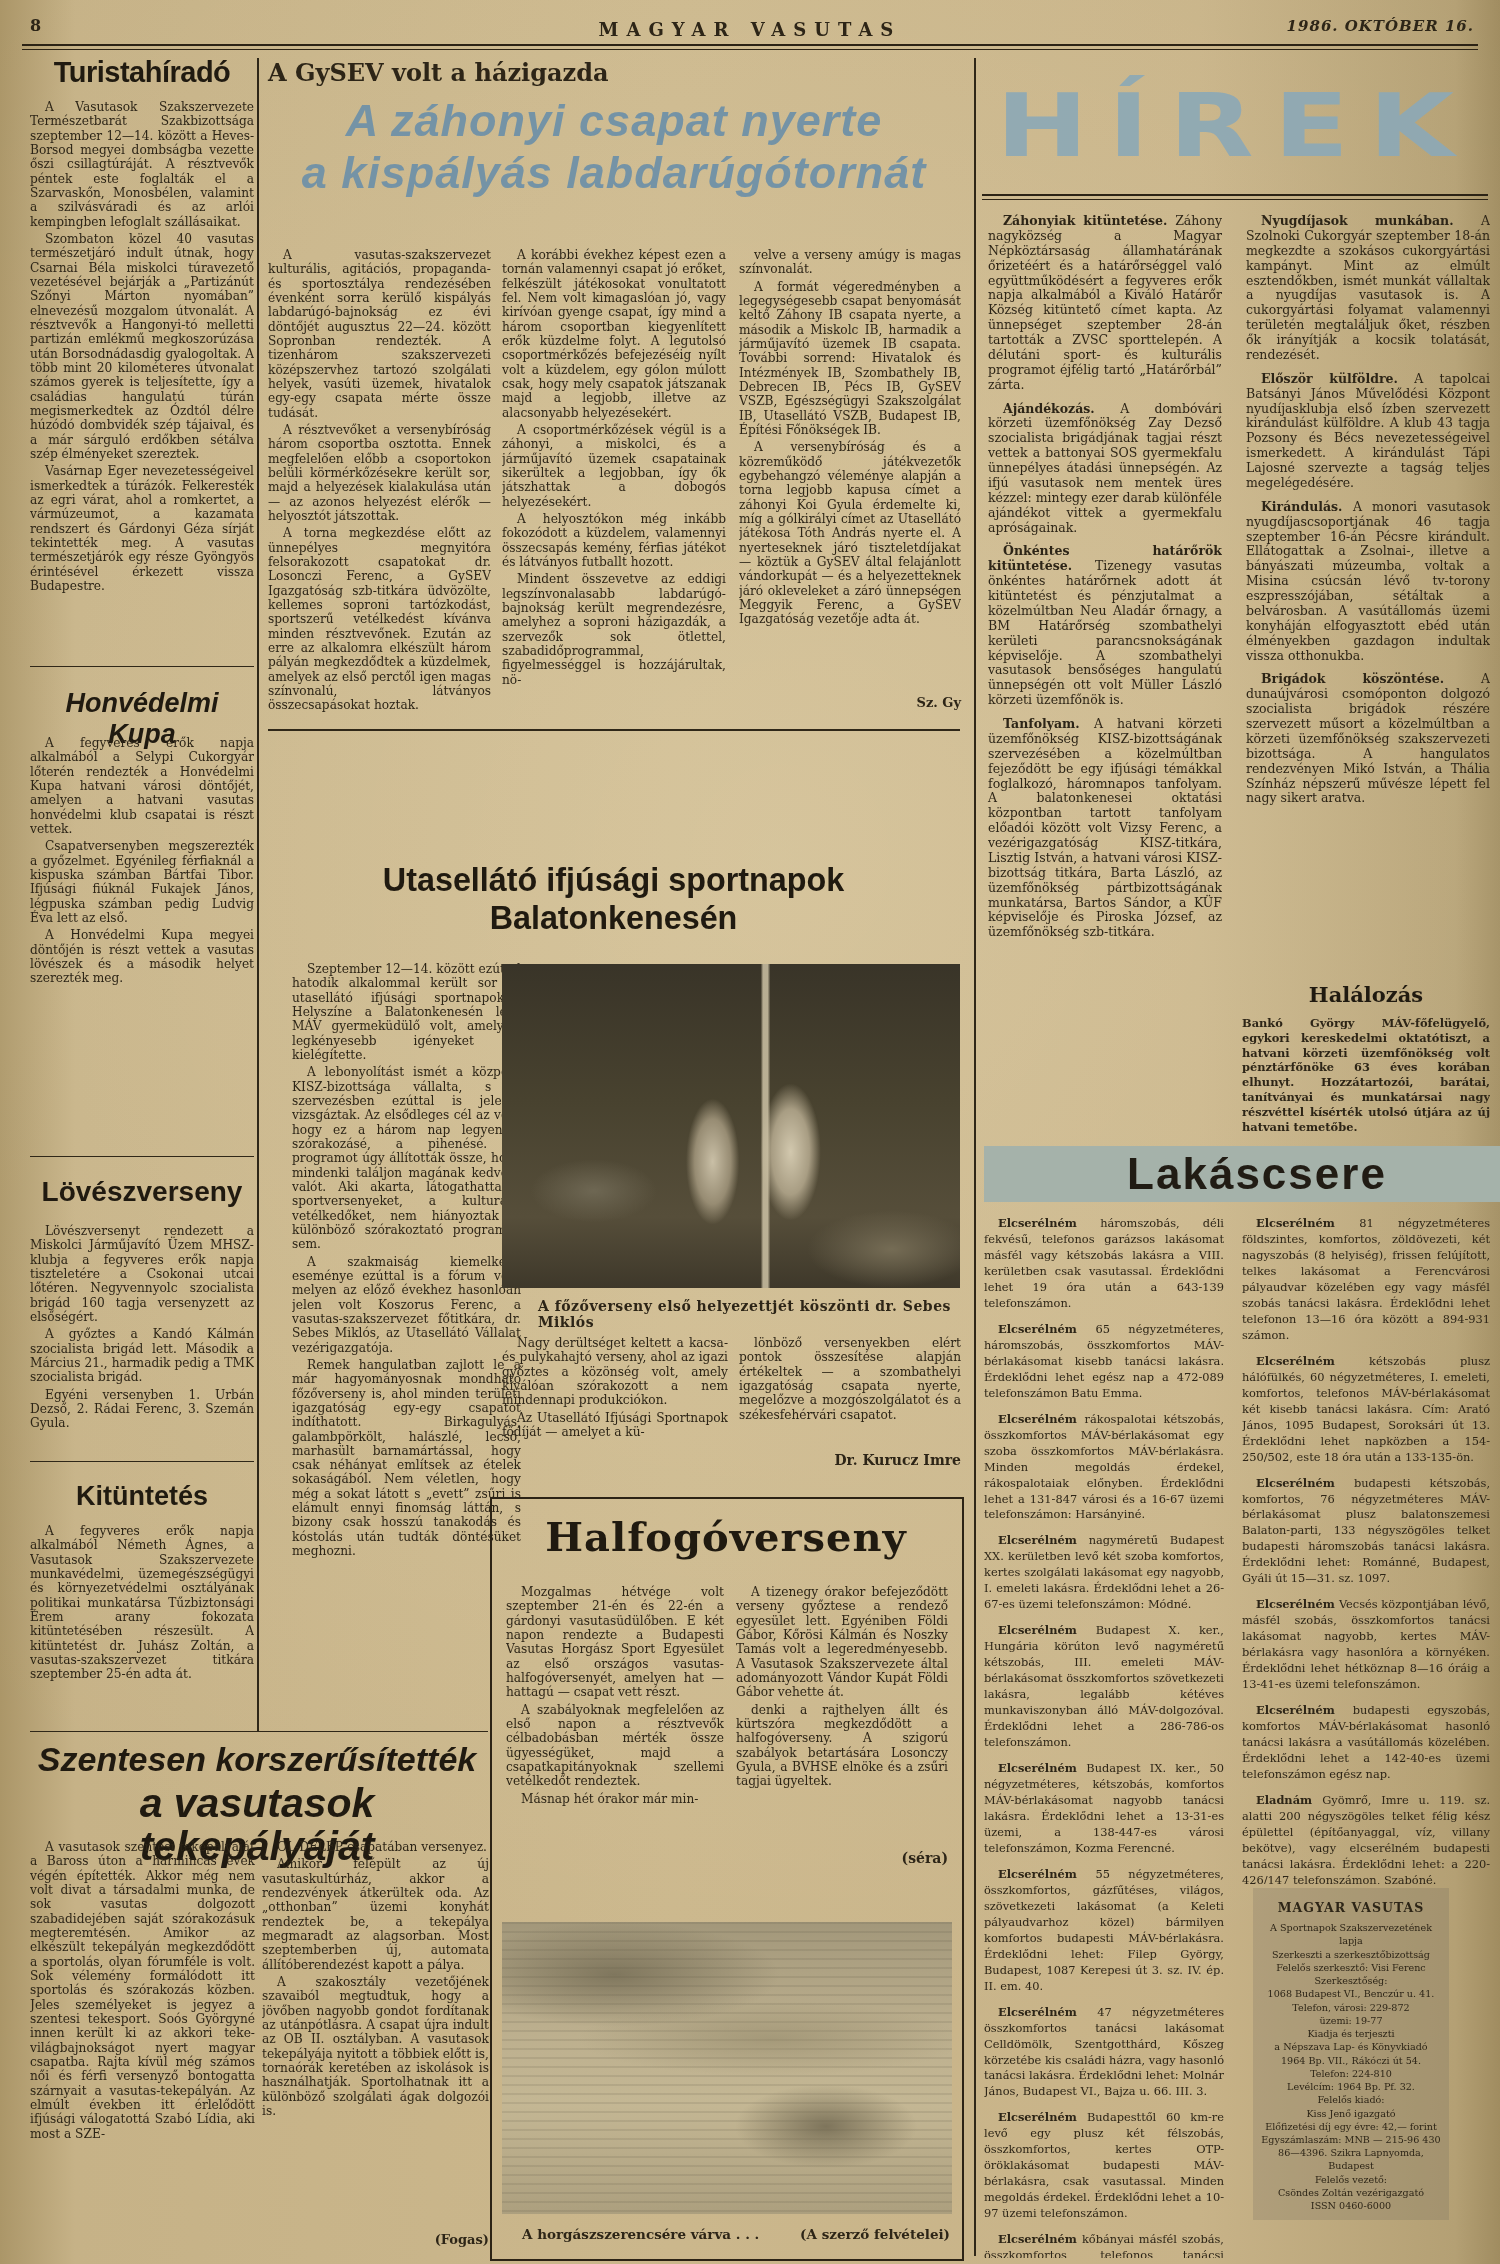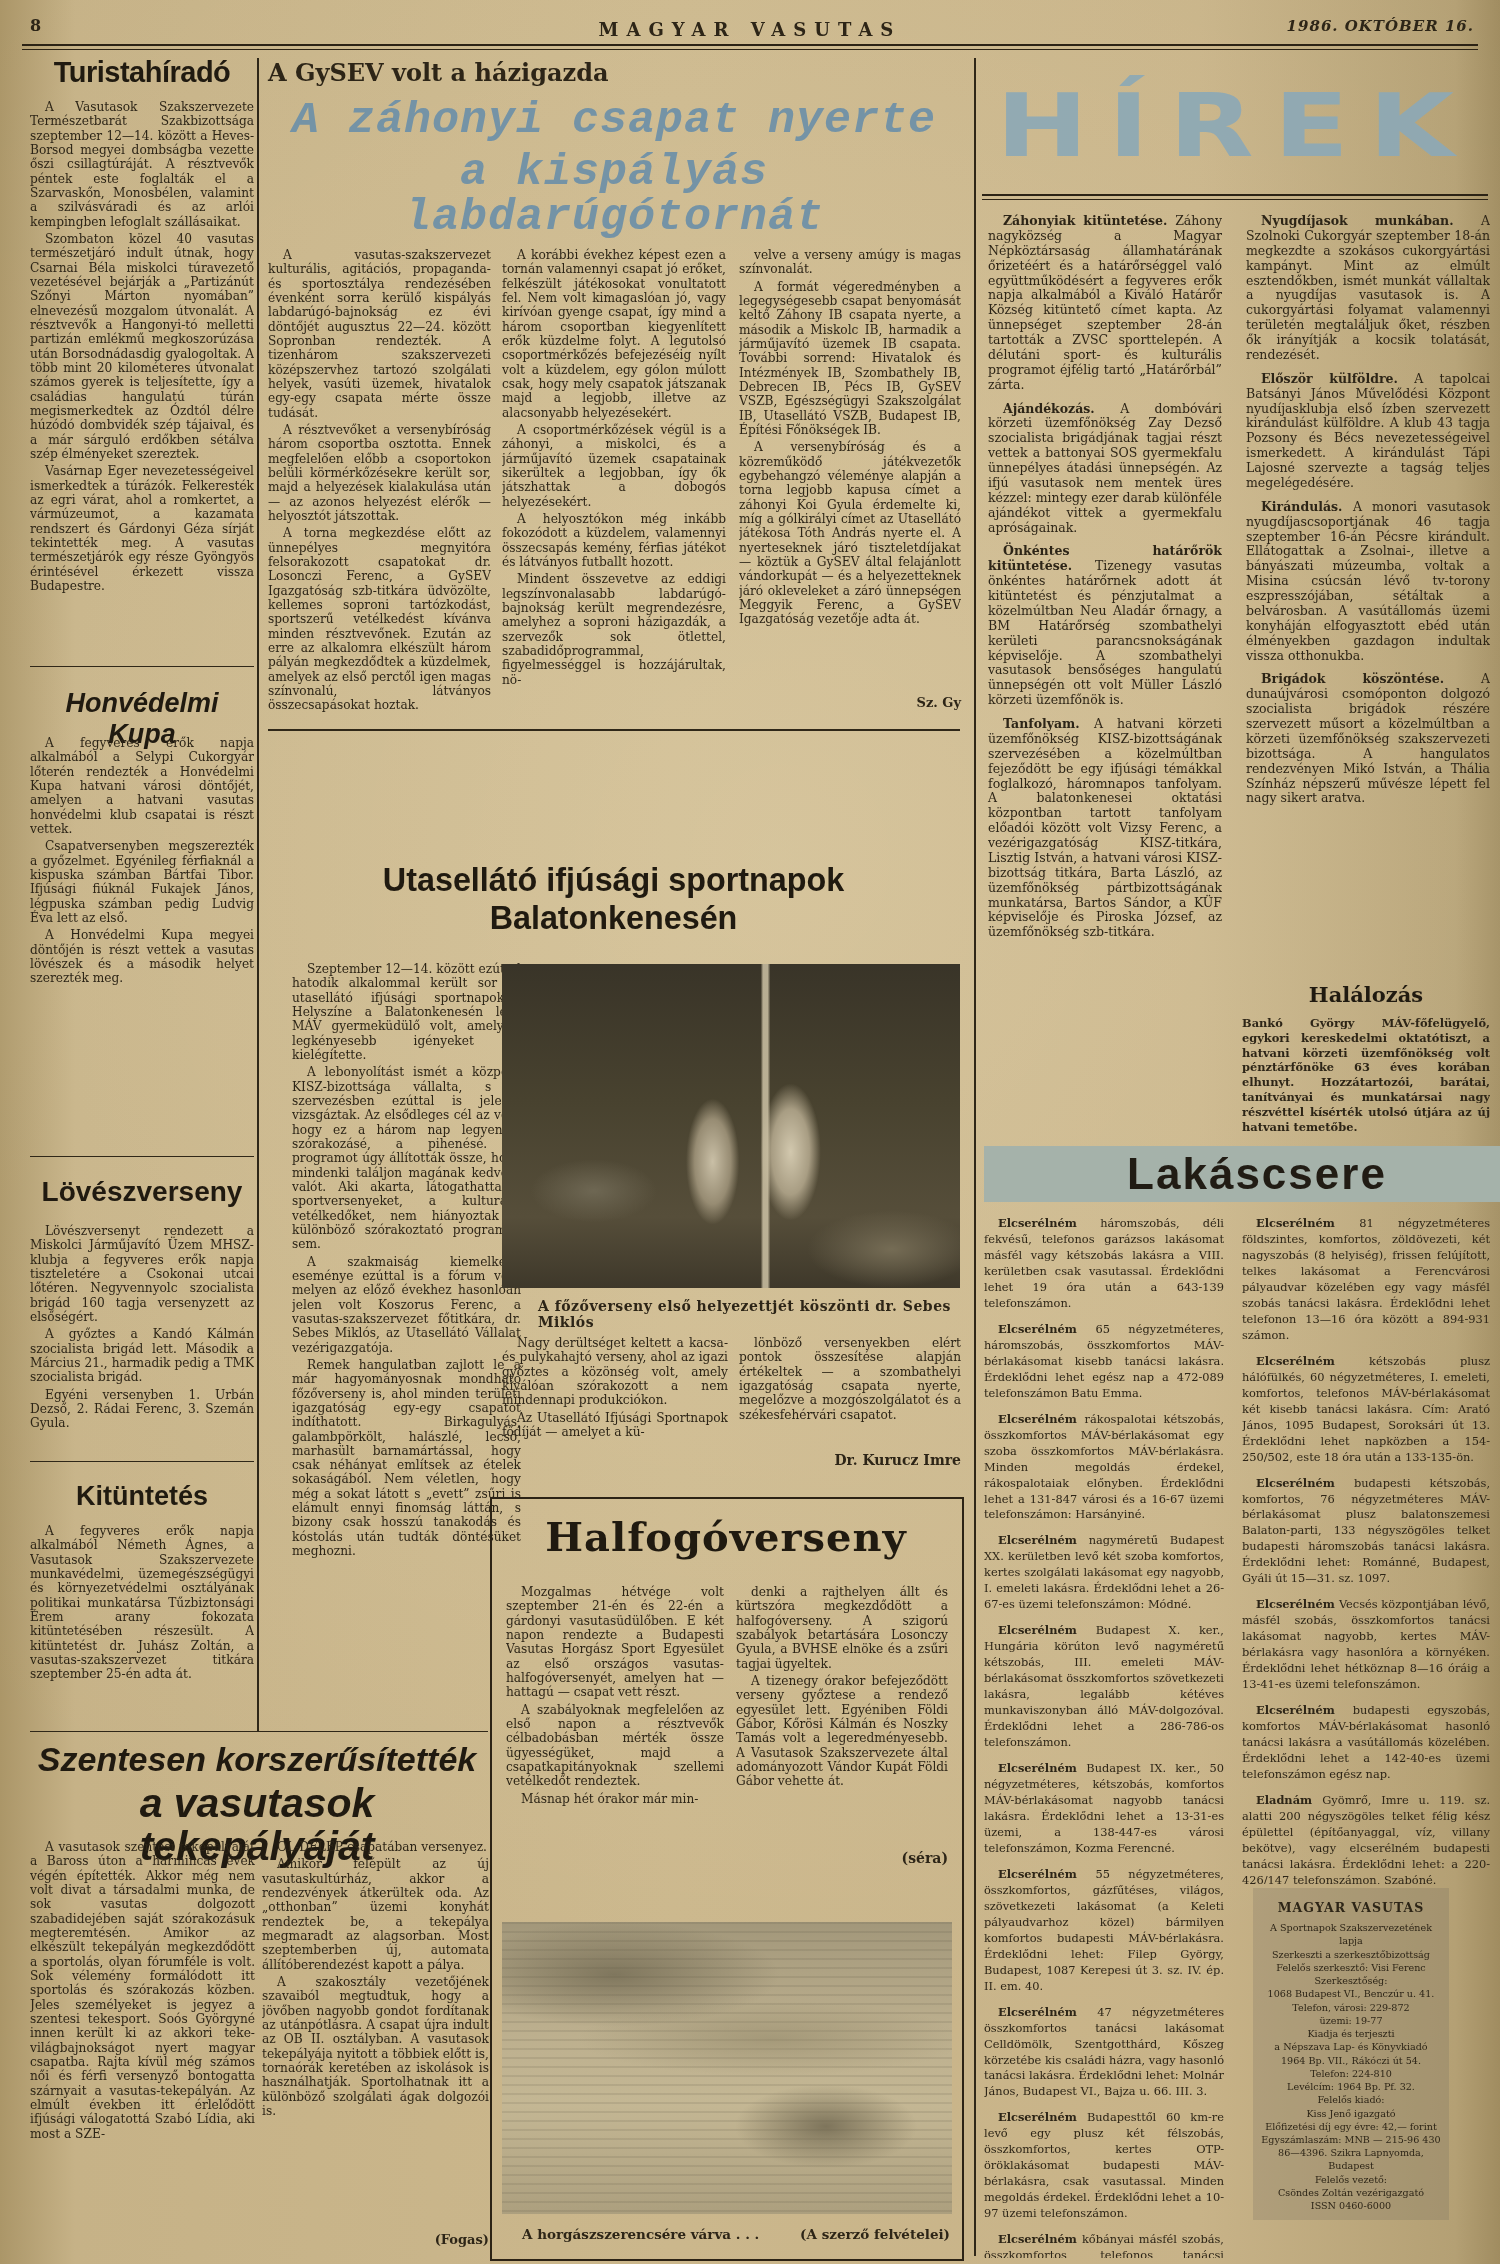--- a/index.html
+++ b/index.html
@@ -42,21 +42,21 @@
   }
   #hirek-logo{display:flex;align-items:center;justify-content:center;
     font-family:"DejaVu Sans",sans-serif;font-weight:bold;font-size:110px;line-height:1;
     letter-spacing:20px;color:#8da9b6;transform:scaleY(.8);transform-origin:center;opacity:.92;}
   #lakas-band{display:flex;align-items:center;justify-content:center;background:#a5b2aa;
     font-family:"Liberation Sans",sans-serif;font-weight:bold;font-size:44px;color:#211c14;letter-spacing:2px;padding-left:20px;}
   #imprint{background:rgba(104,102,90,.22);text-align:center;font-size:9.6px;line-height:1.38;padding:9px 7px;box-sizing:border-box;}
   #imprint .imp-title{font-weight:bold;font-size:12.5px;letter-spacing:1px;margin:2px 0 5px 0;}
   .cap{position:absolute;font-weight:bold;font-size:14px;}
   .blue-head{position:absolute;text-align:center;font-style:italic;font-weight:bold;
-    font-family:Liberation Mono, monospace;color:#7493a6;font-size:45px;letter-spacing:1px;line-height:1;}
+    font-family:Liberation Sans, sans-serif;color:#7493a6;font-size:45px;letter-spacing:1px;line-height:1;}
 </style>
 </head>
 <body>
 
 <div id="page">
 
   <div class="abs" style="left:30px;top:16px;font-size:16px;font-weight:bold;">8</div>
   <div class="abs" style="left:0;right:0;top:19px;text-align:center;font-size:18px;font-weight:bold;letter-spacing:8px;">MAGYAR VASUTAS</div>
   <div class="abs" style="right:26px;top:17px;font-size:15px;font-weight:bold;letter-spacing:1px;font-style:italic;">1986. OKTÓBER 16.</div>
   <div class="dbl" style="left:22px;top:44px;width:1456px;"></div>
@@ -150,22 +150,22 @@
   <div class="abs sig" style="left:739px;top:1452px;width:222px;font-size:14px;">Dr. Kurucz Imre</div>
 
   <div class="abs" style="left:490px;top:1497px;width:470px;height:760px;border:2px solid #2c2315;"></div>
   <div class="sec-title" style="left:492px;top:1513px;width:468px;font-size:40px;letter-spacing:1px;font-family:'DejaVu Serif',serif;">Halfogóverseny</div>
   <div class="col" style="left:506px;top:1585px;width:218px;height:330px;">
       <p class="para">Mozgalmas hétvége volt szeptember 21-én és 22-én a gárdonyi vasutasüdülőben. E két napon rendezte a Budapesti Vasutas Horgász Sport Egyesület az első országos vasutas-halfogóversenyét, amelyen hat — hattagú — csapat vett részt.</p>
       <p class="para">A szabályoknak megfelelően az első napon a résztvevők célbadobásban mérték össze ügyességüket, majd a csapatkapitányoknak szellemi vetélkedőt rendeztek.</p>
       <p class="para">Másnap hét órakor már min-</p>
     </div>
   <div class="col" style="left:736px;top:1585px;width:212px;height:262px;">
+      <p class="para">A tizenegy órakor befejeződött verseny győztese a rendező egyesület lett. Egyéniben Földi Gábor, Kőrösi Kálmán és Noszky Tamás volt a legeredményesebb. A Vasutasok Szakszervezete által adományozott Vándor Kupát Földi Gábor vehette át.</p>
       <p class="para">denki a rajthelyen állt és kürtszóra megkezdődött a halfogóverseny. A szigorú szabályok betartására Losonczy Gyula, a BVHSE elnöke és a zsűri tagjai ügyeltek.</p>
-      <p class="para">A tizenegy órakor befejeződött verseny győztese a rendező egyesület lett. Egyéniben Földi Gábor, Kőrösi Kálmán és Noszky Tamás volt a legeredményesebb. A Vasutasok Szakszervezete által adományozott Vándor Kupát Földi Gábor vehette át.</p>
     </div>
   <div class="abs sig" style="left:736px;top:1850px;width:212px;font-size:14px;">(séra)</div>
   <div class="photo" id="photo2" style="left:502px;top:1922px;width:450px;height:292px;"></div>
   <div class="cap" style="left:506px;top:2226px;width:280px;font-size:13.5px;margin-left:16px;">A horgászszerencsére várva . . .</div>
   <div class="cap" style="left:700px;top:2226px;width:250px;text-align:right;font-size:13.5px;">(A szerző felvételei)</div>
 
   <div id="hirek-logo" class="abs" style="left:980px;top:64px;width:510px;height:124px;">HÍREK</div>
   <div class="dbl" style="left:982px;top:194px;width:506px;"></div>
 
   <div class="col" style="left:984px;top:214px;width:238px;height:918px;font-size:12.5px;line-height:1.19;">

